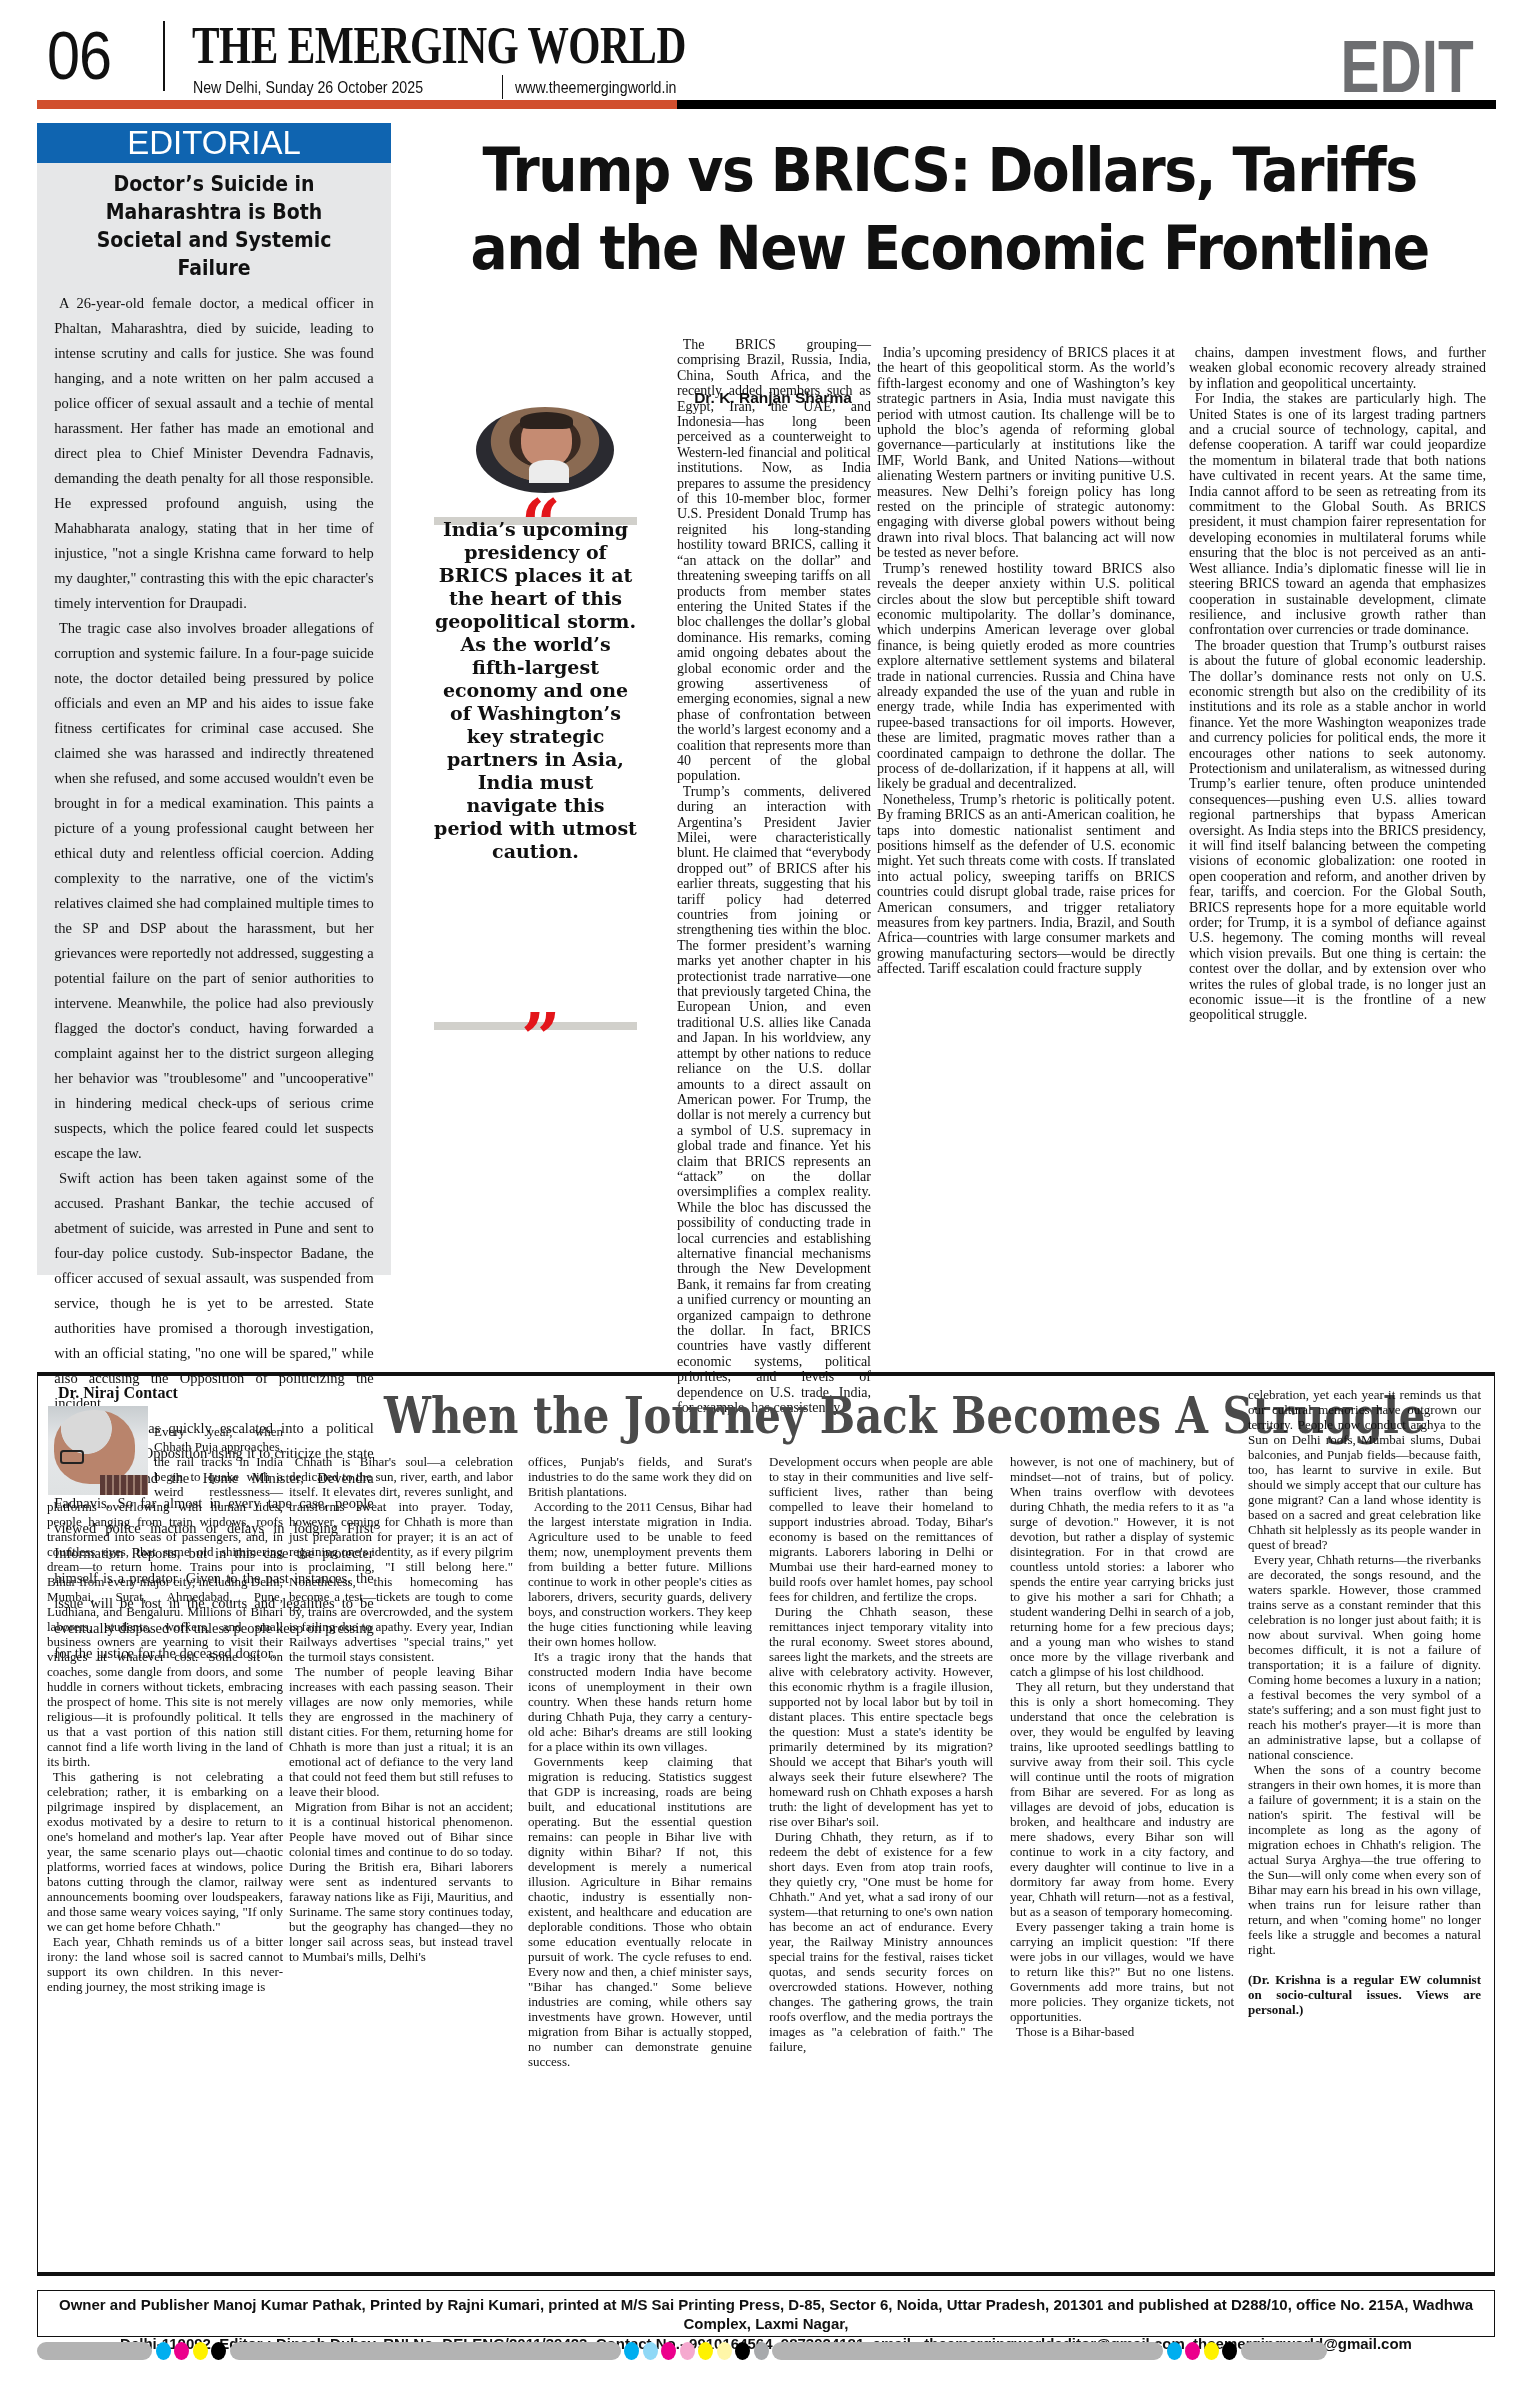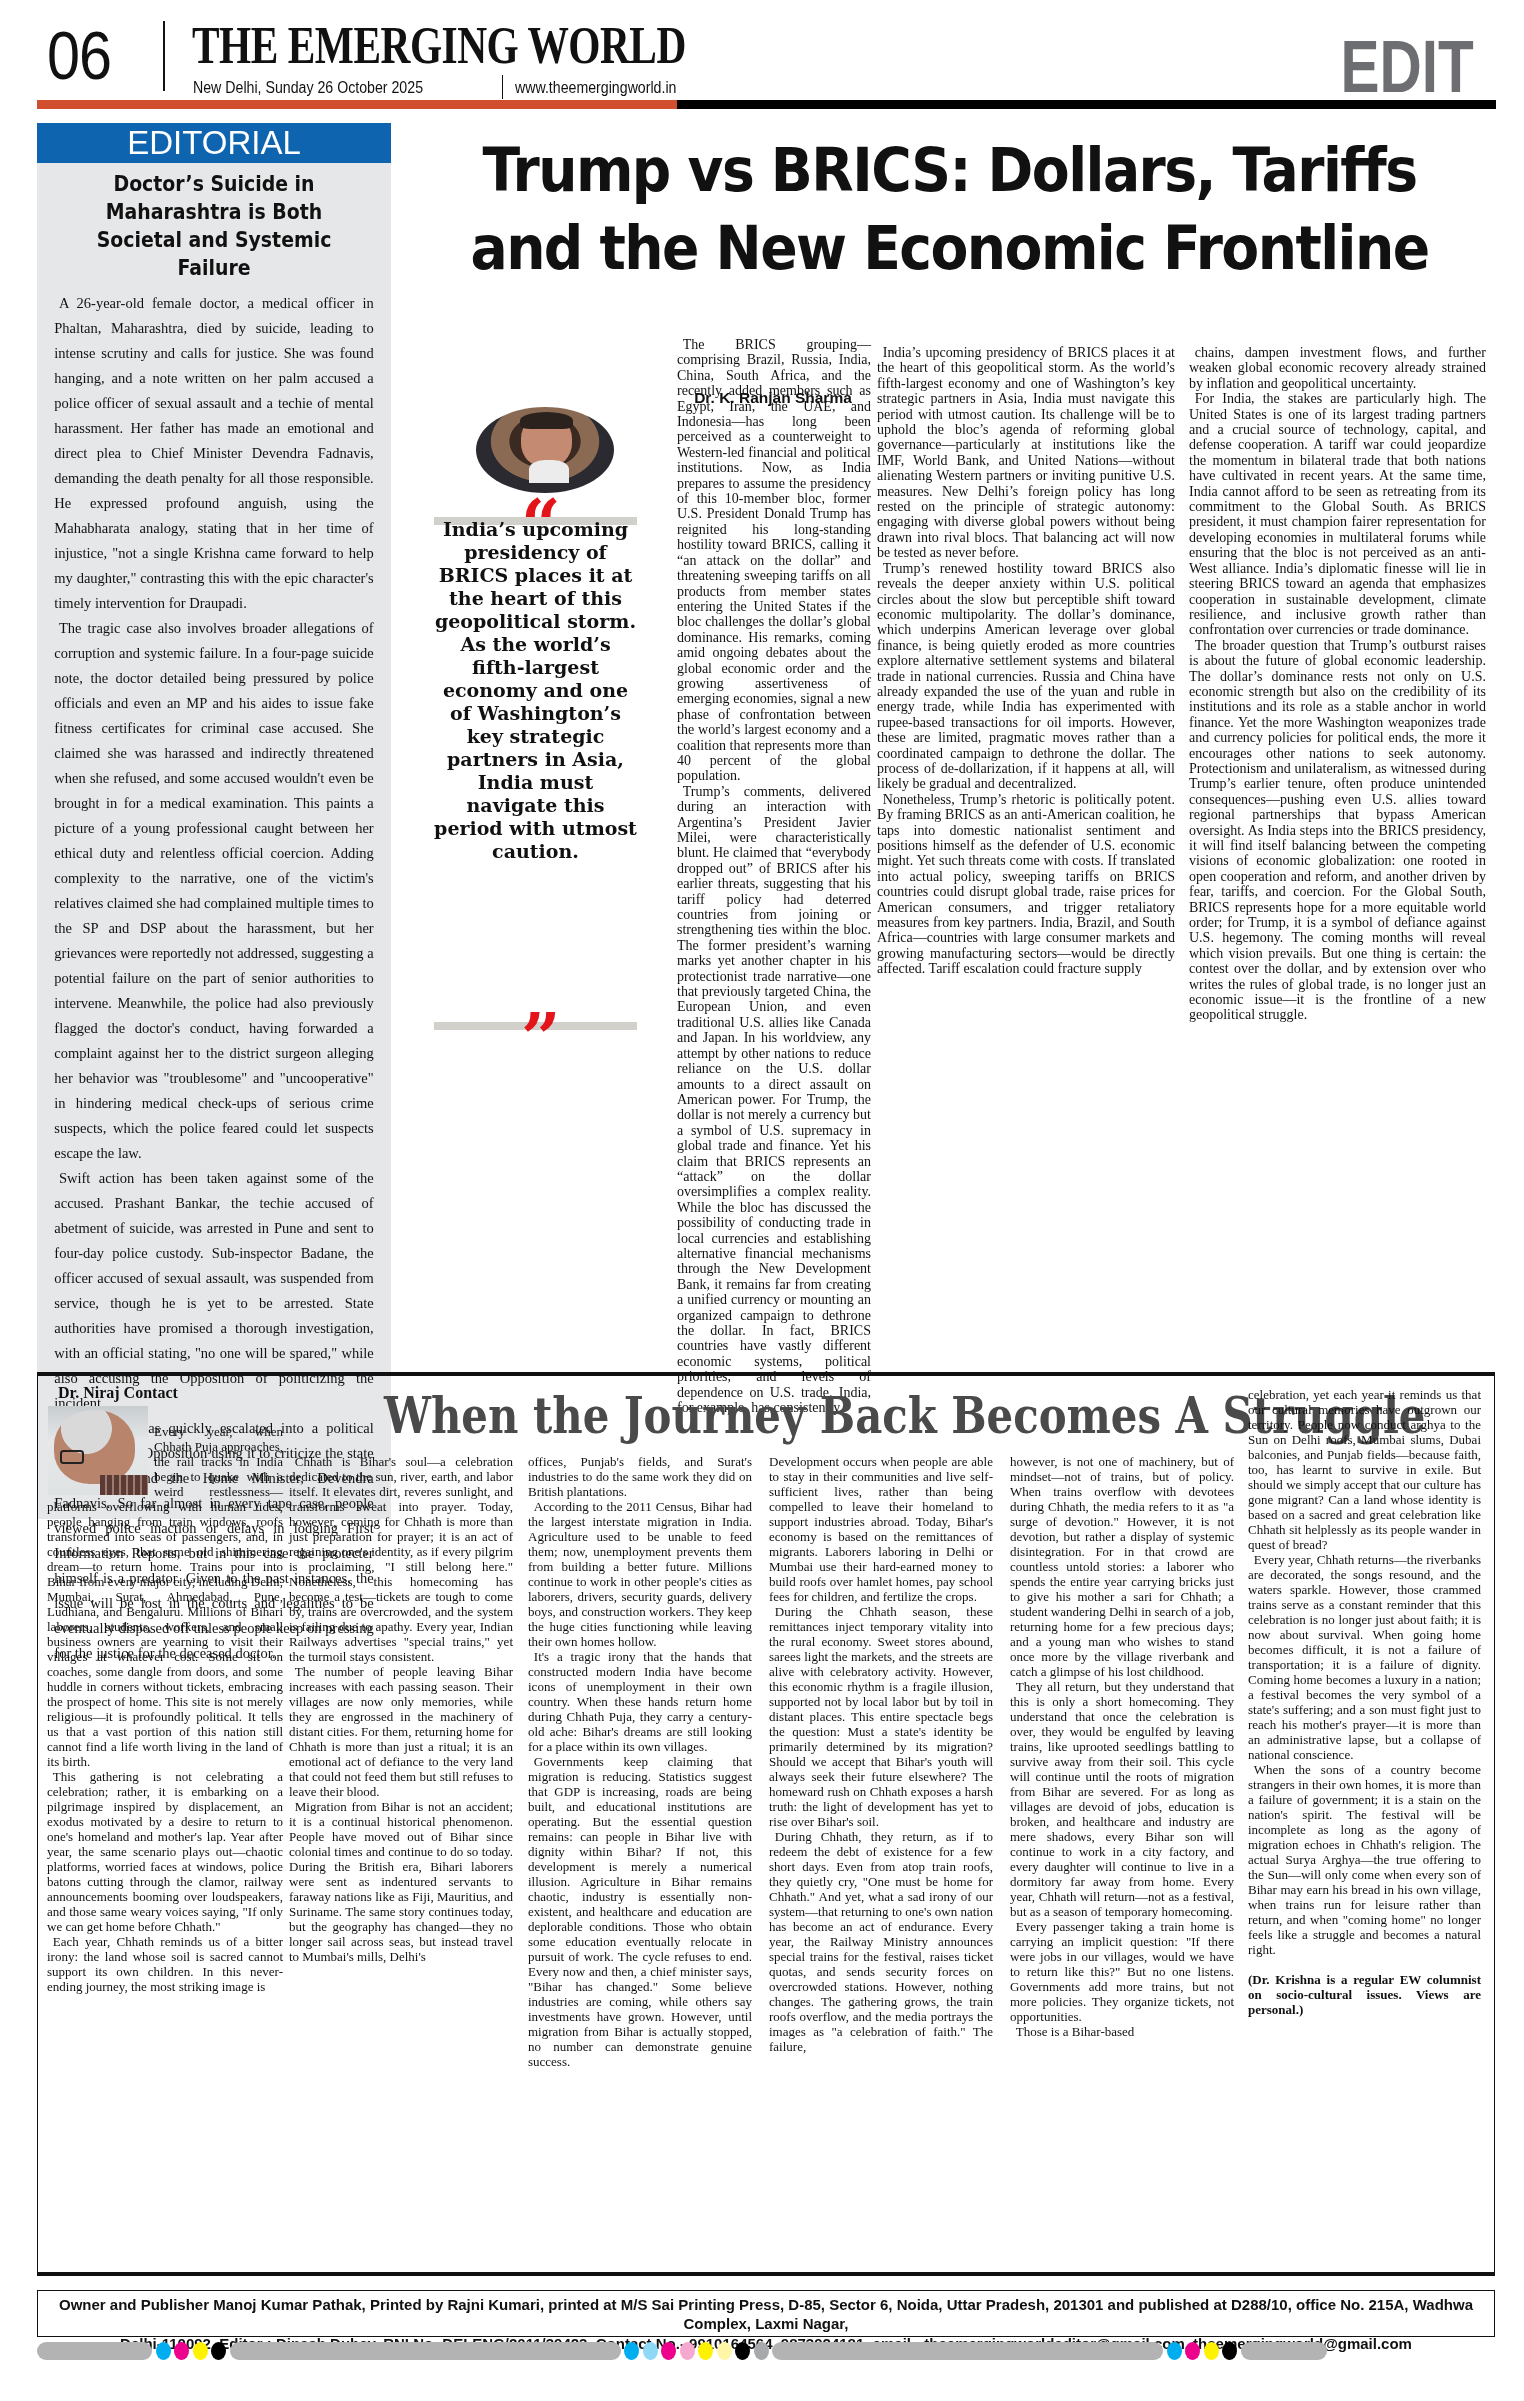--- a/index.html
+++ b/index.html
@@ -13,21 +13,21 @@
   .paper-name { position: absolute; left: 155px; top: 1.2px; font-family: "Liberation Serif", serif; font-weight: bold; font-size: 53px; line-height: 55px; letter-spacing: -0.6px; transform: scaleX(0.78); transform-origin: left top; white-space: nowrap; }
   .dateline { position: absolute; left: 156px; top: 60px; font-family: "Liberation Sans", sans-serif; font-size: 17.3px; transform: scaleX(0.82); transform-origin: left top; white-space: nowrap; }
   .date-divider { position: absolute; left: 465px; top: 58px; width: 1.2px; height: 24px; background: #111; }
   .website { position: absolute; left: 478px; top: 60px; font-family: "Liberation Sans", sans-serif; font-size: 17.3px; transform: scaleX(0.82); transform-origin: left top; white-space: nowrap; }
   .section-label { position: absolute; right: 19.6px; top: 11.5px; font-family: "Liberation Sans", sans-serif; font-weight: bold; font-size: 75px; line-height: 75px; color: #6d6e71; transform: scaleX(0.78); transform-origin: right top; }
   .mast-bar { position: absolute; left: 37px; top: 100px; height: 9.2px; }
   .mast-bar.orange { width: 640px; background: #d14f2e; }
   .mast-bar.black { left: 677px; width: 819px; background: #000; }
 
   
-  .editorial { position: absolute; left: 37px; top: 123px; width: 354px; height: 1396px; background: #e6e7e8; }
+  .editorial { position: absolute; left: 37px; top: 123px; width: 354px; height: 1152px; background: #e6e7e8; }
   .editorial-tag { height: 40px; background: #0f64b0; color: #fff; text-align: center; font-family: "Liberation Sans", sans-serif; font-size: 33px; line-height: 40px; }
   .editorial-title { margin: 7px 15px 9.2px; text-align: center; font-family: "DejaVu Sans", sans-serif; font-weight: bold; font-size: 21px; line-height: 28px; transform: scaleX(0.9); }
   .editorial-body { margin: 0 17.3px; font-family: "Liberation Serif", serif; font-size: 14.5px; line-height: 25px; text-align: justify; }
   .editorial-body p { text-indent: 4.6px; }
 
   
   .main-headline { position: absolute; left: 403px; top: 131px; width: 1093px; text-align: center; font-family: "DejaVu Sans", sans-serif; font-weight: bold; font-size: 60px; line-height: 78px; letter-spacing: -1.7px; transform: scaleX(0.92); transform-origin: center top; }
 
   
   .portrait { position: absolute; left: 476px; top: 407px; width: 138px; height: 86px; border-radius: 50%; overflow: hidden; background: radial-gradient(ellipse at 50% 40%, #c9917a 0 22%, #3a2a22 23% 36%, #8a6a52 37% 55%, #2a2a30 56% 100%); }

